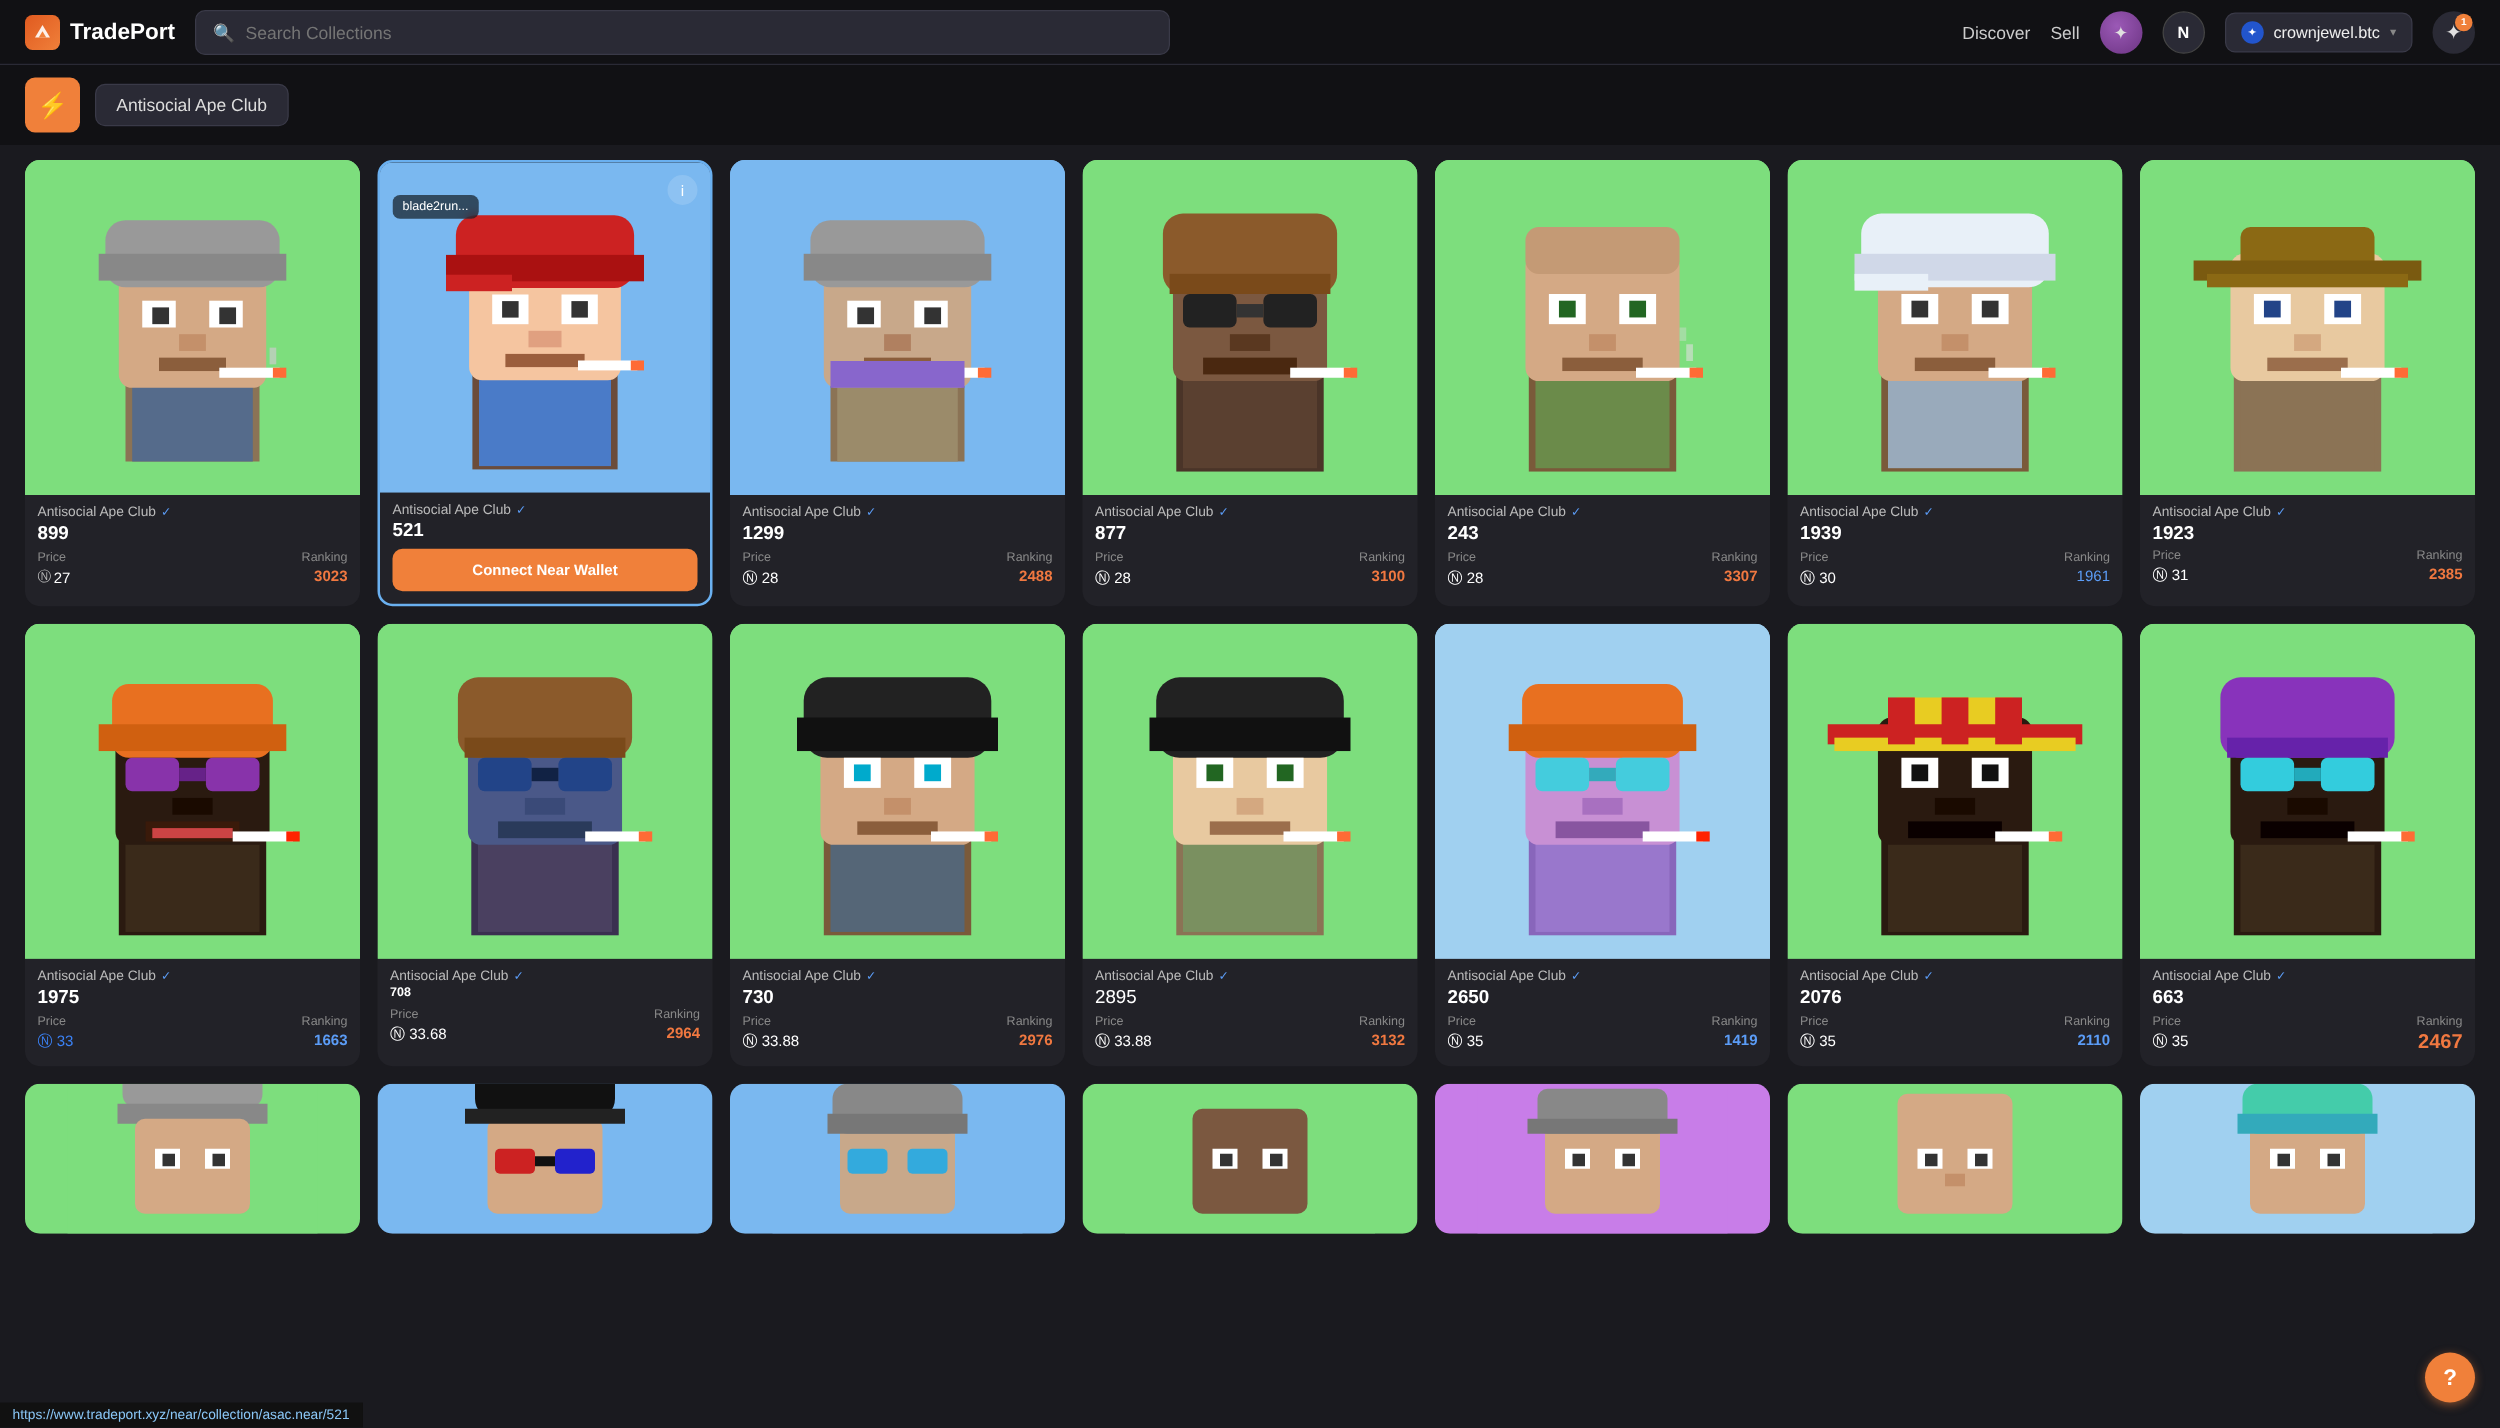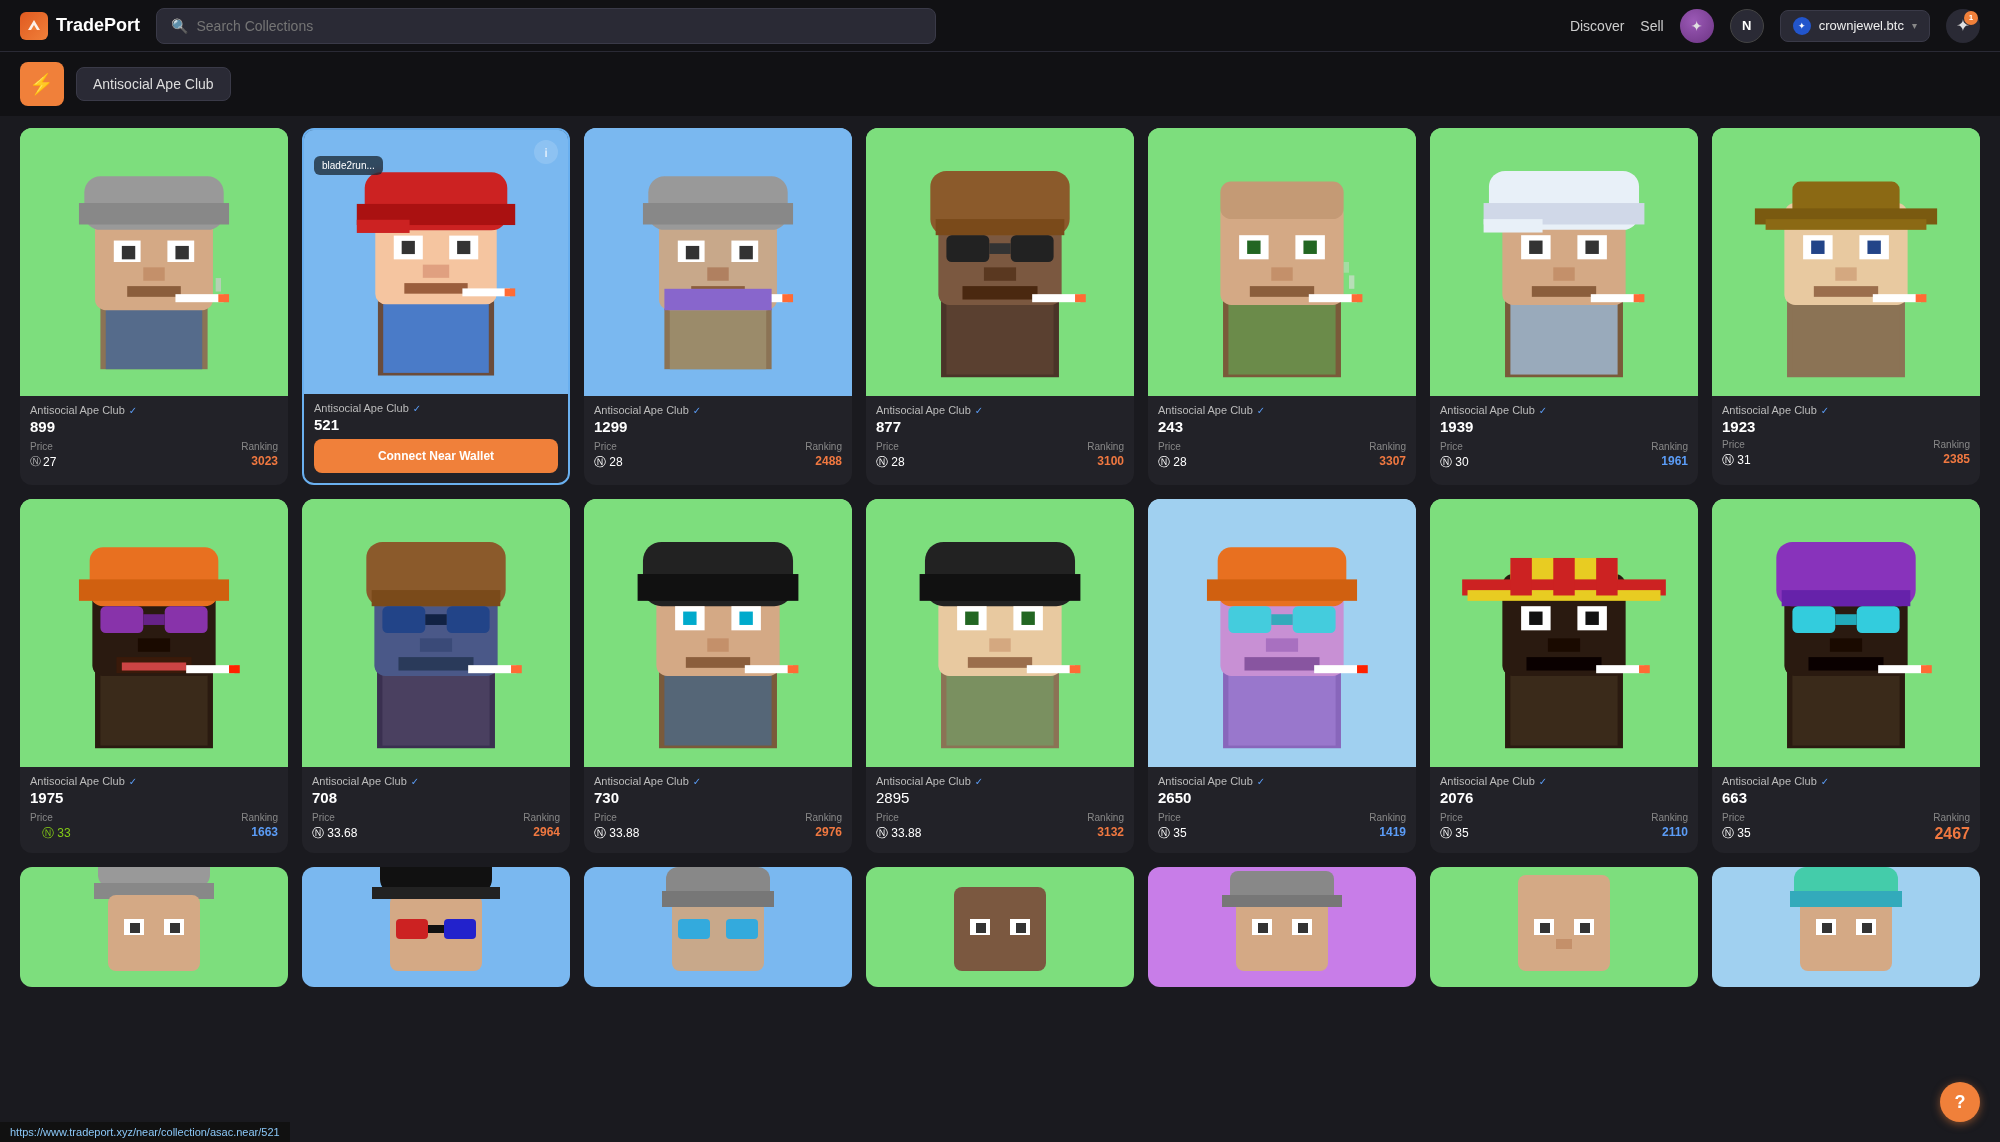--- a/index.html
+++ b/index.html
@@ -309,21 +309,21 @@
           <span style="color:#5b9cf6;font-size:10px;">✓</span>
       </div>
       <div style="font-size:15px;font-weight:700;color:#fff;margin-bottom:6px;">1939</div>
       <div style="display:flex;justify-content:space-between;font-size:10px;">
         <div>
             <div style="color:#888;margin-bottom:2px;">Price</div>
             <div style="font-size:12px;color:#fff;font-weight:500;">Ⓝ 30</div>
           </div>
         <div style="text-align:right;">
             <div style="color:#888;margin-bottom:2px;">Ranking</div>
-            <div style="font-size:12px;font-weight:700;color:#5b9cf6;">1961</div>
+            <div style="font-size:12px;font-weight:400;color:#5b9cf6;">1961</div>
           </div>
       </div>
     </div>
   </div>
 
   <div style="background:#222228;border-radius:12px;overflow:hidden;cursor:pointer;position:relative;">
     <div style="width:100%;aspect-ratio:1;background:#7dde7d;position:relative;overflow:hidden;">
       <svg class="ape-svg" viewBox="0 0 100 100" xmlns="http://www.w3.org/2000/svg">
         <rect width="100" height="100" fill="#7dde7d"></rect>
         <rect x="28" y="58" width="44" height="35" fill="#8B7355"></rect>
@@ -389,21 +389,21 @@
     </div>
     <div style="padding:8px 10px 10px;">
       <div style="display:flex;align-items:center;gap:4px;font-size:11px;color:#bbb;margin-bottom:2px;">
         <span>Antisocial Ape Club</span>
           <span style="color:#5b9cf6;font-size:10px;">✓</span>
       </div>
       <div style="font-size:15px;font-weight:700;color:#fff;margin-bottom:6px;">1975</div>
       <div style="display:flex;justify-content:space-between;font-size:10px;">
         <div>
             <div style="color:#888;margin-bottom:2px;">Price</div>
-            <div style="font-size:12px;color:#84cc16;font-weight:500;margin-left:12px;">Ⓝ 33</div>
+            <div style="font-size:12px;color:#3b82f6;font-weight:500;">Ⓝ 33</div>
           </div>
         <div style="text-align:right;">
             <div style="color:#888;margin-bottom:2px;">Ranking</div>
             <div style="font-size:12px;font-weight:600;color:#5b9cf6;">1663</div>
           </div>
       </div>
     </div>
   </div>
 
   <div style="background:#222228;border-radius:12px;overflow:hidden;cursor:pointer;position:relative;">
@@ -424,21 +424,21 @@
         <rect x="36" y="59" width="28" height="5" fill="#2A3A5A"></rect>
         <rect x="62" y="62" width="18" height="3" fill="#fff"></rect>
         <rect x="78" y="62" width="4" height="3" fill="#ff6b35"></rect>
       </svg>
     </div>
     <div style="padding:8px 10px 10px;">
       <div style="display:flex;align-items:center;gap:4px;font-size:11px;color:#bbb;margin-bottom:2px;">
         <span>Antisocial Ape Club</span>
           <span style="color:#5b9cf6;font-size:10px;">✓</span>
       </div>
-      <div style="font-size:15px;font-weight:700;color:#fff;margin-bottom:6px;">708</div>
+      <div style="font-size:10px;font-weight:700;color:#fff;margin-bottom:6px;">708</div>
       <div style="display:flex;justify-content:space-between;font-size:10px;">
         <div>
             <div style="color:#888;margin-bottom:2px;">Price</div>
             <div style="font-size:12px;color:#fff;font-weight:500;">Ⓝ 33.68</div>
           </div>
         <div style="text-align:right;">
             <div style="color:#888;margin-bottom:2px;">Ranking</div>
             <div style="font-size:12px;font-weight:600;color:#f07840;">2964</div>
           </div>
       </div>

